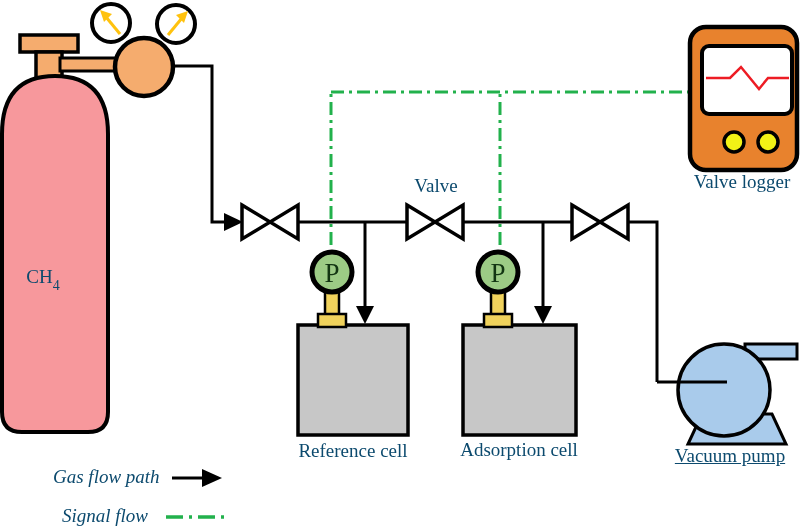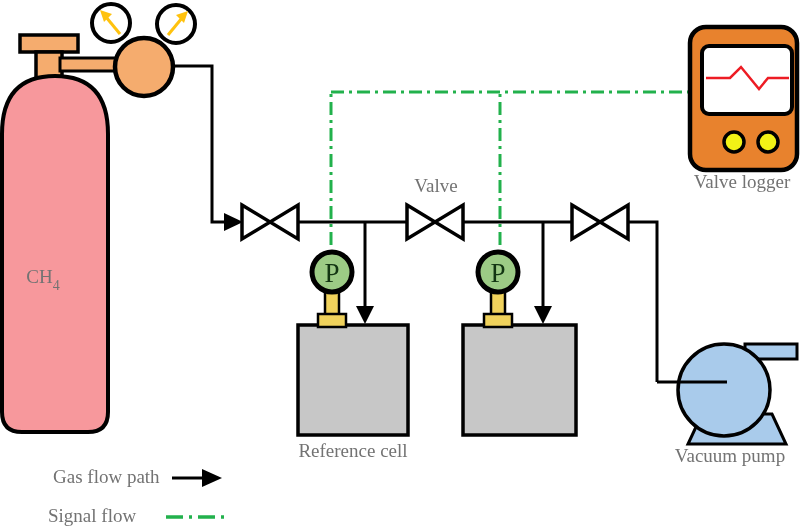--- a/index.html
+++ b/index.html
@@ -1,22 +1,22 @@
 <!DOCTYPE html>
 <html><head>
 <meta charset="utf-8">
 <style>
   html,body{margin:0;padding:0;background:#ffffff;}
   #stage{
     position:relative;width:800px;height:530px;background:#ffffff;overflow:hidden;
     font-family:"Liberation Serif","DejaVu Serif",serif;color:#1a1a1a;
   }
   #stage svg{position:absolute;left:0;top:0;}
-  .lbl{position:absolute;text-align:center;font-size:19px;line-height:1.1;color:#737373;white-space:nowrap;}
-  .lbl-left{text-align:center;}
+  .lbl{position:absolute;text-align:center;font-size:19px;line-height:1.1;color:#0c4a6e;white-space:nowrap;}
+  .lbl-left{text-align:center;font-style:italic;}
   sub.formula-sub{font-size:14px;position:relative;top:2px;}
   .gaugeP{font-family:"Liberation Serif","DejaVu Serif",serif;font-size:27px;fill:#123512;}
 </style>
 </head>
 <body>
 
 <div id="stage">
 
   <svg width="800" height="530" viewBox="0 0 800 530">
 
@@ -79,20 +79,21 @@
   </svg>
 
   <div class="lbl" style="left:12px;top:267px;width:62px;"><span>CH</span><sub class="formula-sub">4</sub></div>
 
   <div class="lbl" style="left:398px;top:176px;width:76px;">Valve</div>
 
   <div class="lbl" style="left:684px;top:172px;width:116px;">Valve logger</div>
 
   <div class="lbl" style="left:290px;top:441px;width:126px;text-align:center;">Reference cell</div>
 
+  <div class="lbl" style="left:453px;top:440px;width:132px;">Adsorption cell</div>
 
-  <div class="lbl" style="left:668px;top:446px;width:124px;">Vacuum pump</div>
+  <div class="lbl" style="left:668px;top:446px;width:124px;text-decoration:underline;">Vacuum pump</div>
 
   <div class="lbl lbl-left" style="left:53px;top:467px;">Gas flow path</div>
 
-  <div class="lbl lbl-left" style="left:48px;top:506px;">Signal flow</div>
+  <div class="lbl lbl-left" style="left:62px;top:506px;">Signal flow</div>
 
 </div>
 
 </body></html>

